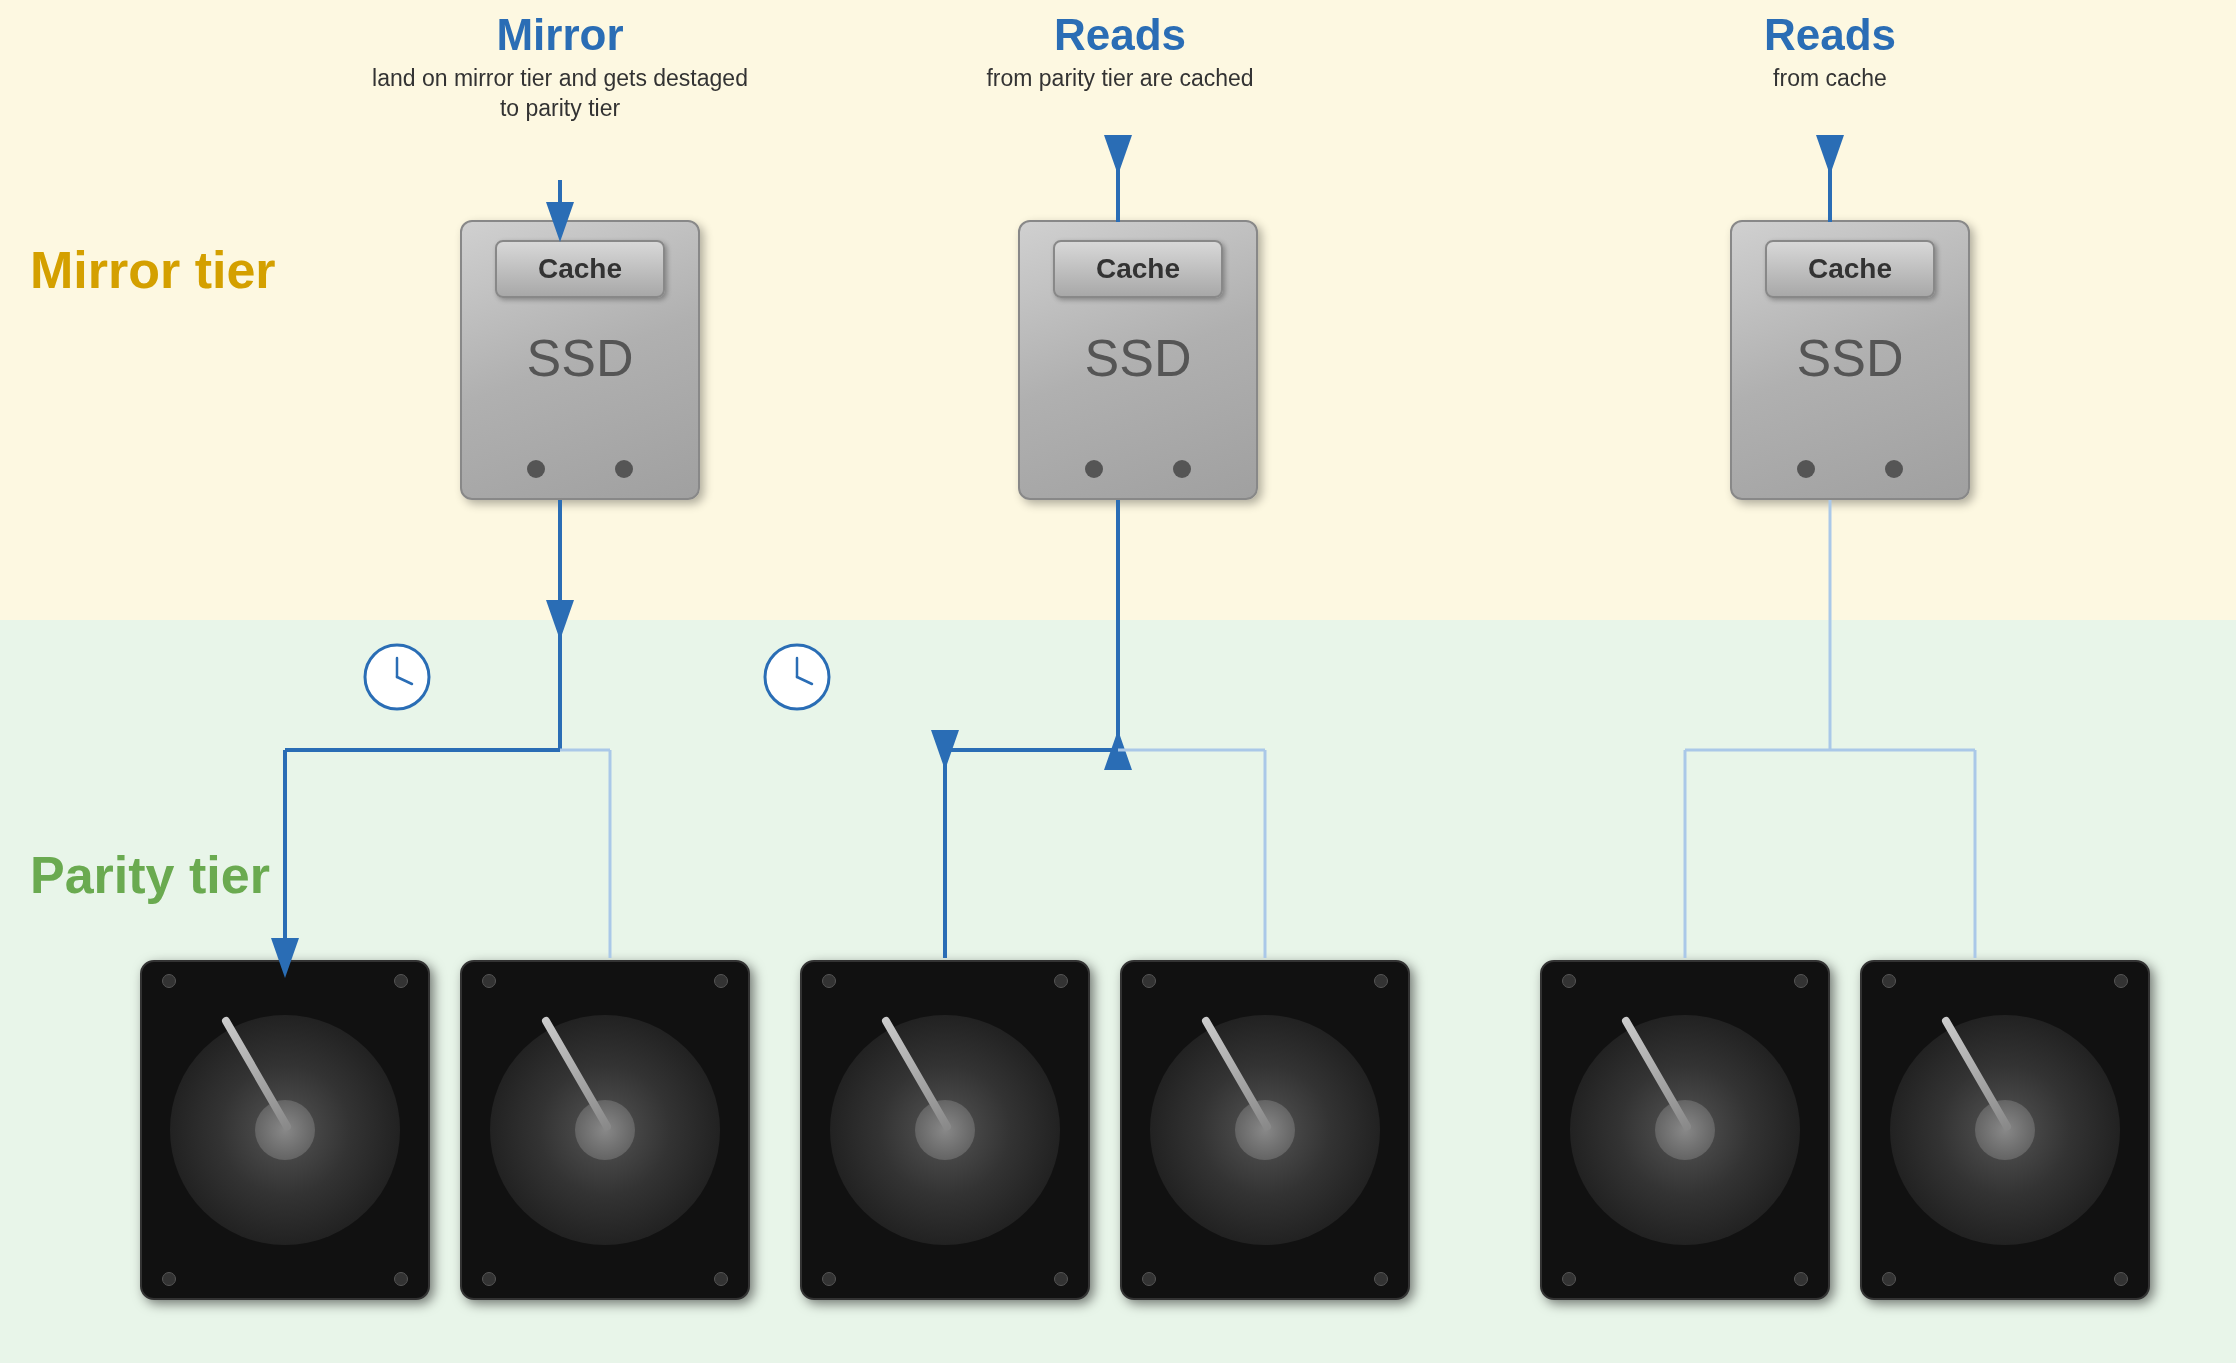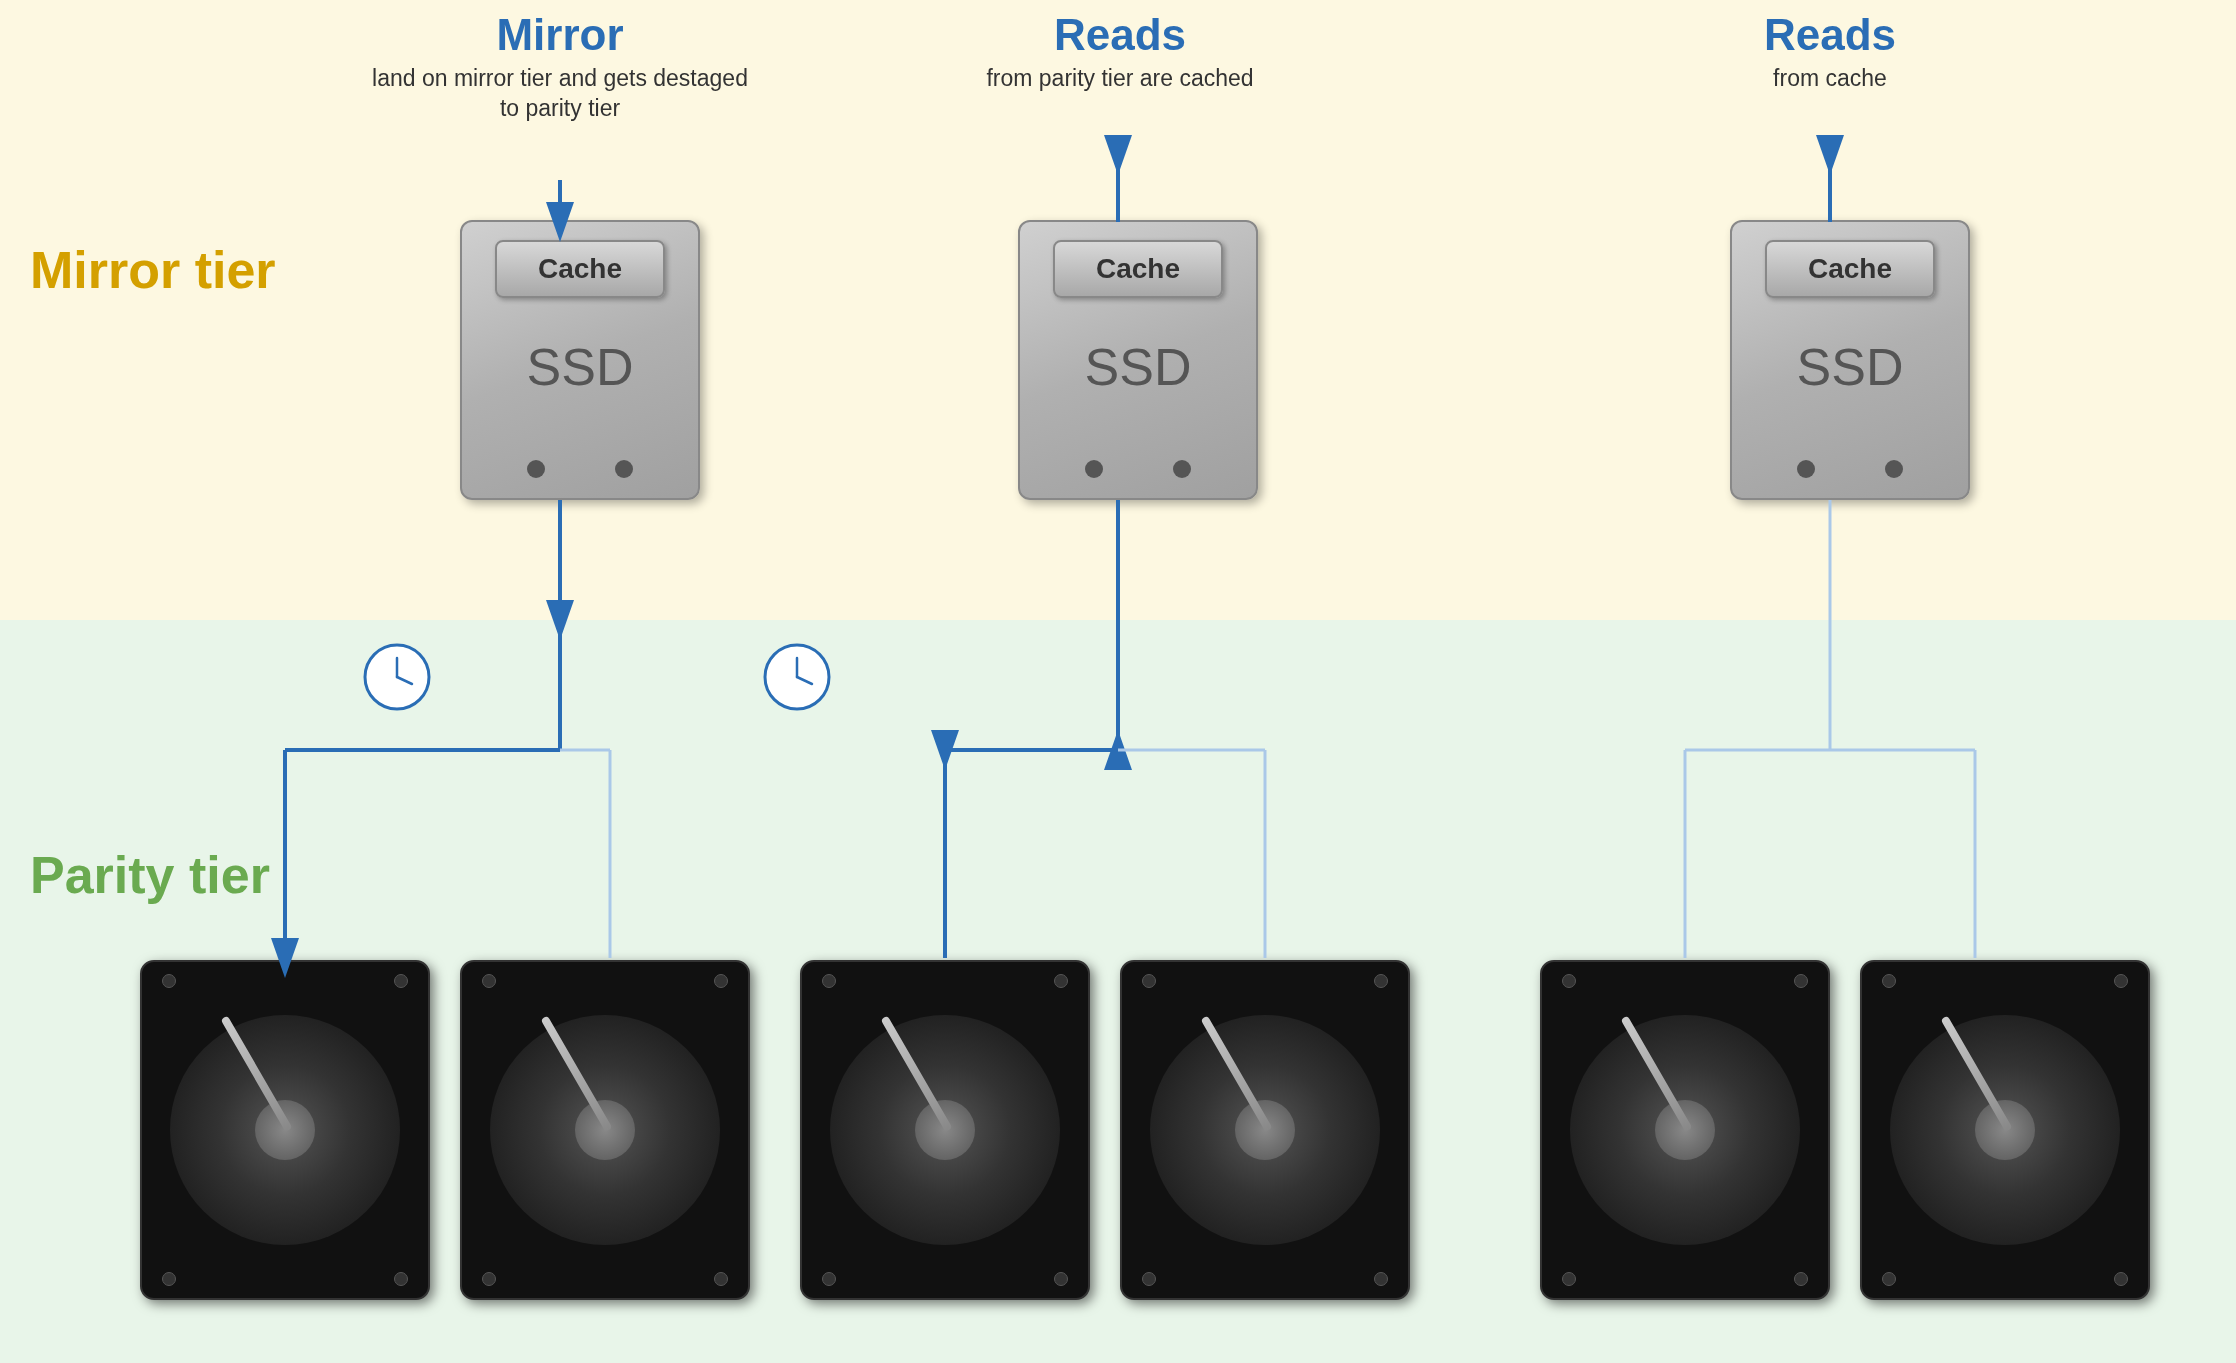--- a/index.html
+++ b/index.html
@@ -110,21 +110,21 @@
       font-size: 28px;
       font-weight: 600;
       color: #333;
       box-shadow: 2px 2px 5px rgba(0,0,0,0.3);
     }
 
     .ssd-label {
       font-size: 52px;
       font-weight: 300;
       color: #555;
-      margin-top: 39px;
+      margin-top: 30px;
     }
 
     .ssd-dots {
       position: absolute;
       bottom: 20px;
       left: 0;
       right: 0;
       display: flex;
       justify-content: space-around;
       padding: 0 30px;

